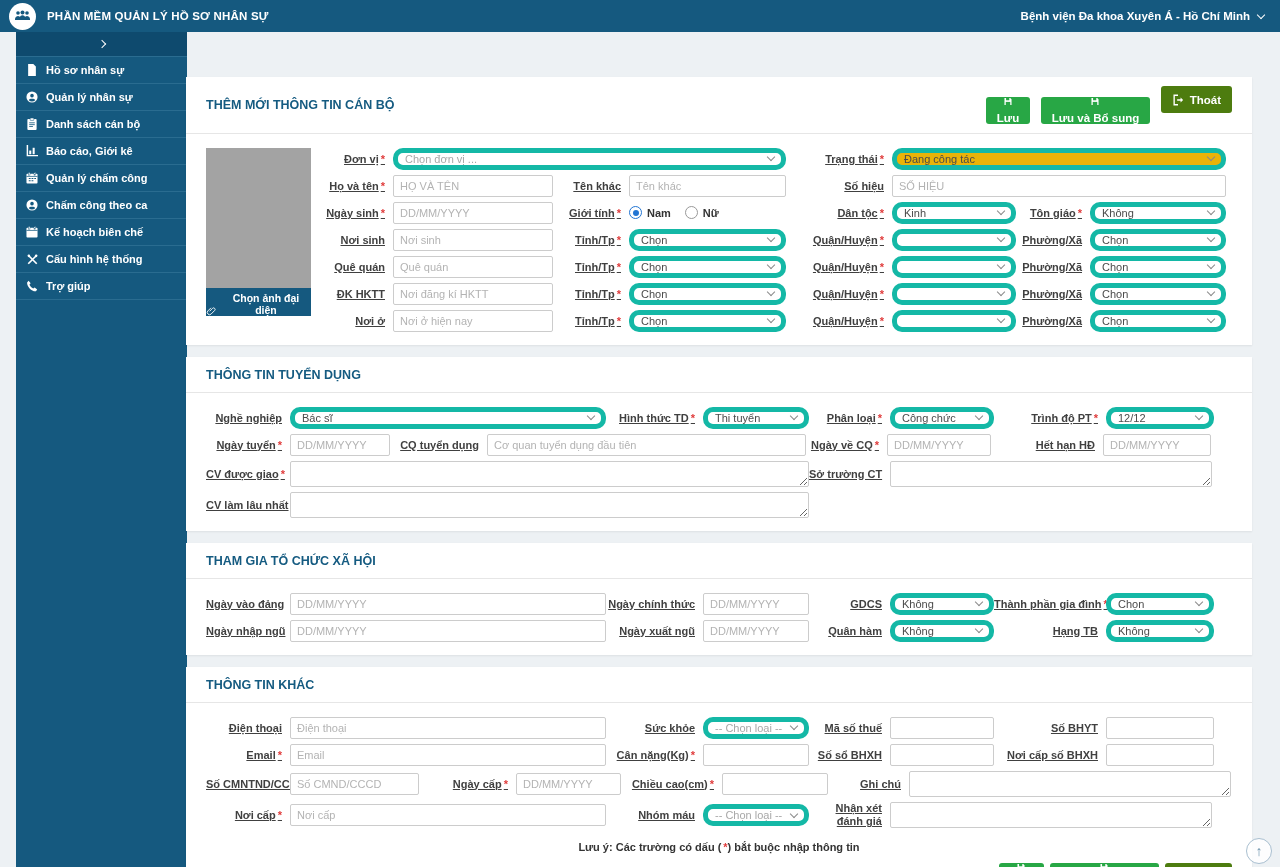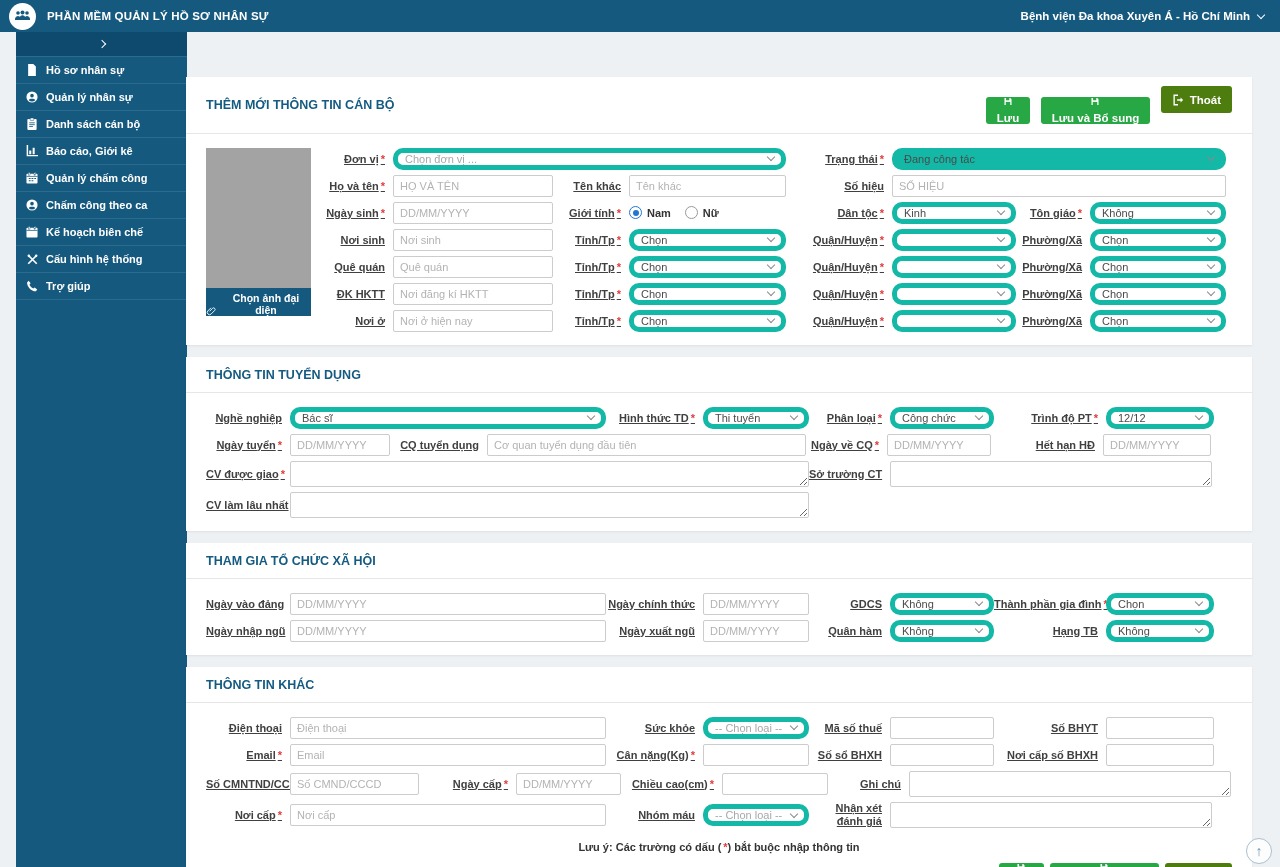--- a/index.html
+++ b/index.html
@@ -36,21 +36,21 @@
   .card-body { padding:14px 20px 8px; }
   .frow { display:flex; align-items:center; margin-bottom:5px; }
   .lbl { font-size:11px; font-weight:700; color:#404040; text-align:right; padding-right:8px; white-space:nowrap; flex:none;text-decoration:underline; }
   .lbl.wrap { white-space:normal; line-height:1.25; }
   .req { color:#e03b3b; padding-left:2px; font-weight:700; }
   .fld { height:22px; border:1px solid #ccc; border-radius:2px; font-size:11px; color:#555; padding:0 6px; background:#fff; font-family:inherit; flex:none; }
   .fld::placeholder { color:#b3b3b3; }
   .sel { height:22px; border:5px solid #14b8a6; border-radius:10px; font-size:11px; color:#4a4a4a; padding:0 7px; background:#fff; display:flex; align-items:center; justify-content:space-between; cursor:pointer; flex:none; gap:4px; }
   .sel > span { overflow:hidden; white-space:nowrap; }
   .sel.ph > span { color:#a8a8a8; }
-  .sel.dis { background:#14b8a6; }
+  .sel.dis { background:#eab308; }
   .txt { height:26px; border:1px solid #ccc; border-radius:2px; font-size:11px; color:#555; padding:3px 6px; resize:both; font-family:inherit; flex:none; }
 
   
   .s1 { display:flex; }
   .photo-col { width:105px; margin-right:14px; flex:none; }
   .photo-box { width:105px; height:140px; background:#a3a3a3; }
   .photo-btn { width:105px; height:28px; background:#15597f; color:#fff; border:none; font-size:10.5px; font-weight:700; display:flex; align-items:flex-end; justify-content:center; gap:5px; cursor:pointer; font-family:inherit; }
   .s1-grid { flex:1; }
   .w-l1{width:68px} .w-f1{width:160px} .w-l2{width:76px} .w-f2{width:157px}
   .w-l3{width:106px} .w-f3{width:124px} .w-l4{width:74px} .w-f4{width:136px}

